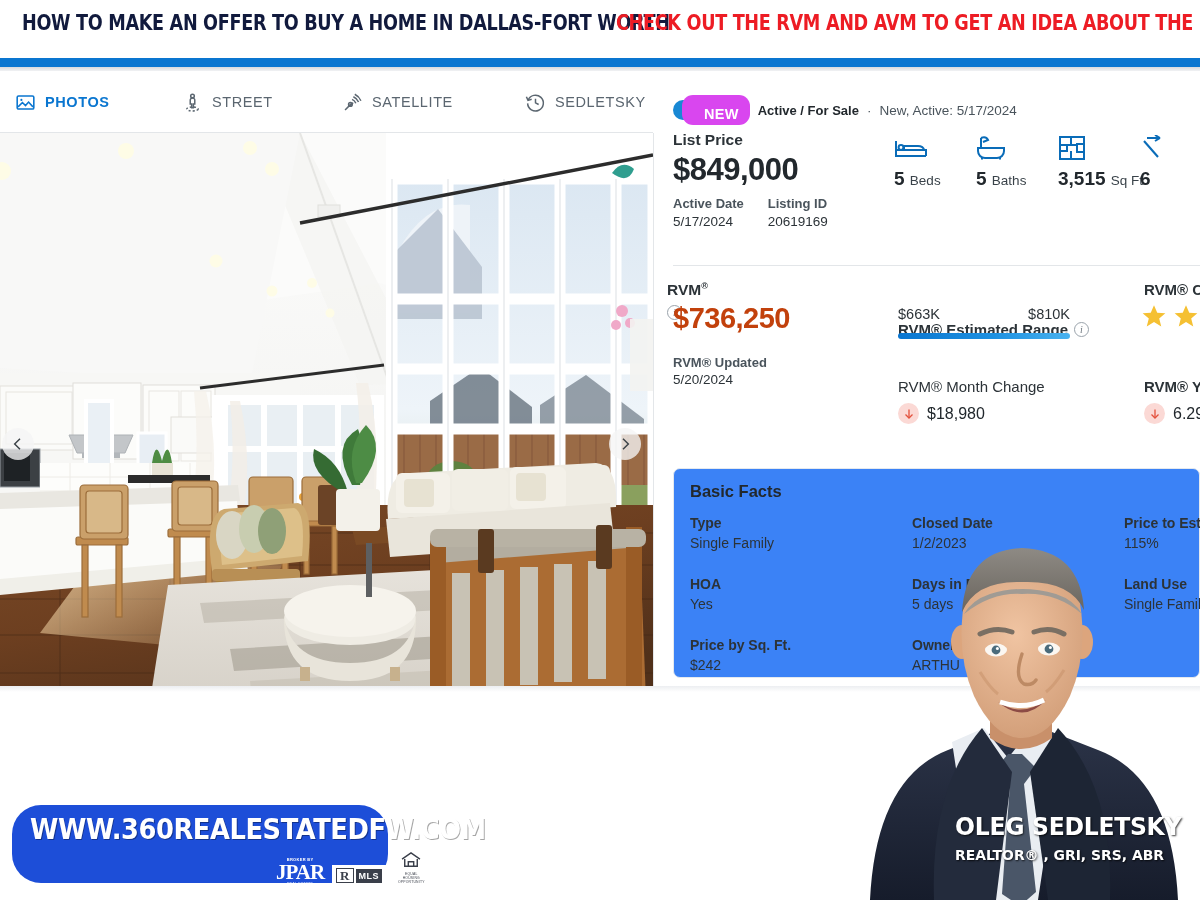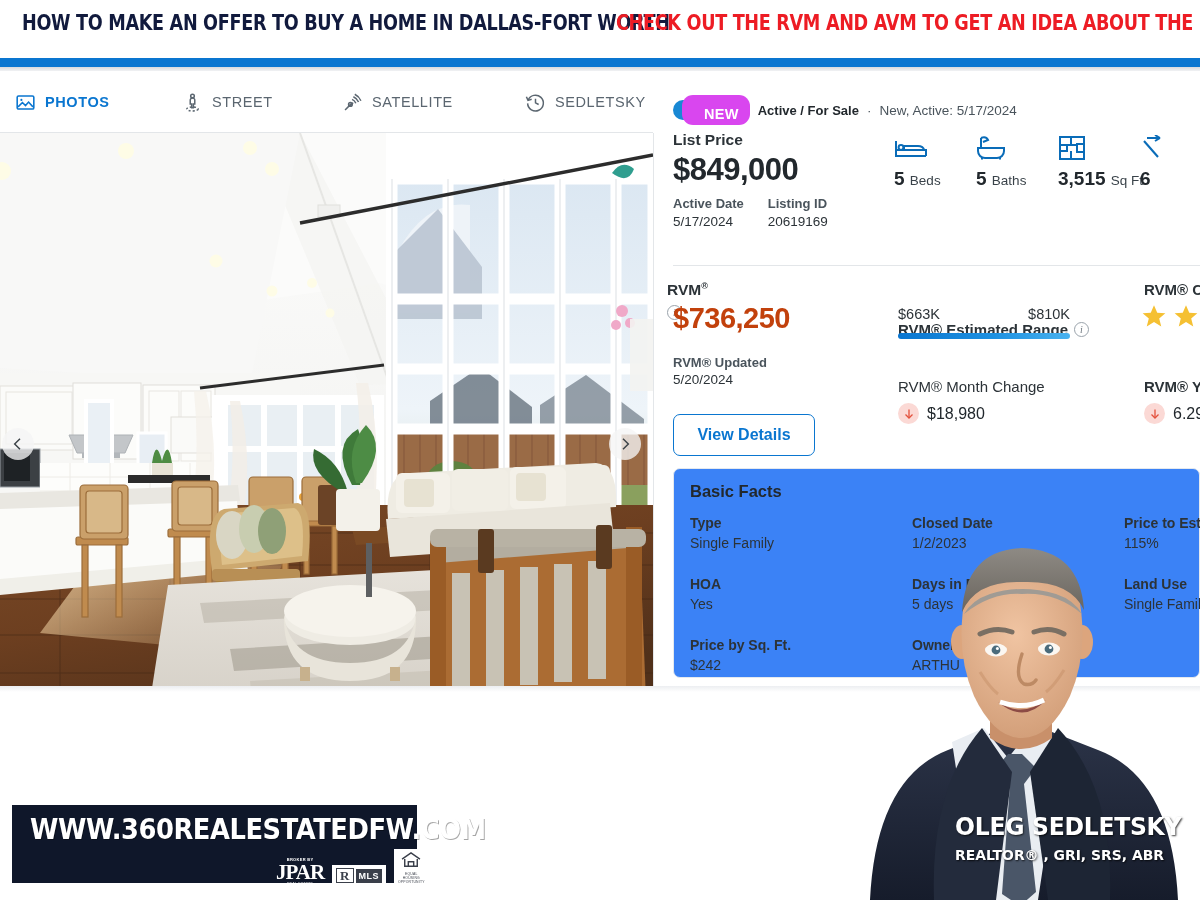--- a/index.html
+++ b/index.html
@@ -136,22 +136,22 @@
   .facts { position: absolute; left: 19px; top: 397px; width: 527px; height: 210px;
            background: #3b82f6; border: 1px solid #e4e9ef; border-radius: 7px; }
   .facts-title { position: absolute; left: 16px; top: 13px; font-size: 16.5px; font-weight: 700; color: #22282d; }
   .facts-grid { position: absolute; left: 16px; top: 46px; width: 495px;
                 display: grid; grid-template-columns: 222px 212px 1fr; row-gap: 25px; }
   .fk { font-size: 14px; font-weight: 700; color: #2c3338; white-space: nowrap; }
   .fv { font-size: 14px; color: #2c3338; margin-top: 4px; white-space: nowrap; }
 
   
   .bottom { position: absolute; left: 0; top: 692px; width: 1200px; height: 208px; background: #fff; }
-  .contact-bar { position: absolute; left: 12px; top: 805px; width: 405px; height: 78px;
-                 background: #0f172a; }
+  .contact-bar { position: absolute; left: 12px; top: 805px; width: 376px; height: 78px;
+                 background: #1d4ed8; border-radius: 29px; }
   .site-url { position: absolute; left: 18px; top: 8px; font-family: "DejaVu Sans", sans-serif;
               font-weight: 700; font-size: 28px; color: #ffffff; letter-spacing: -0.5px;
               transform: scaleX(0.92); transform-origin: left center;
               text-shadow: 1px 1px 0 rgba(0,0,0,0.35); white-space: nowrap; }
   .phone { position: absolute; left: 18px; top: 43px; font-family: "DejaVu Sans", sans-serif;
            font-weight: 700; font-size: 26px; color: #ffffff; letter-spacing: 1px;
            text-shadow: 1px 1px 0 rgba(0,0,0,0.3); }
   .logo-strip { position: absolute; left: 264px; top: 44px; display: flex; align-items: flex-end; gap: 8px; }
   .jpar { background: transparent; color: #fff; text-align: center; }
   .jpar .jtop { font-size: 4px; letter-spacing: 0.3px; font-weight: 700; }
@@ -631,21 +631,20 @@
       <div class="ychange-v">
         <span class="down-pill">
           <svg width="12" height="12" viewBox="0 0 24 24" fill="none" stroke="#e3513d" stroke-width="2.6">
             <line x1="12" y1="3" x2="12" y2="20"></line>
               <polyline points="5,13 12,20 19,13"></polyline>
           </svg>
         </span>
         <span>6.29</span>
       </div>
 
-      <button class="view-btn">View Details</button>
 
       <div class="facts">
         <div class="facts-title">Basic Facts</div>
         <div class="facts-grid">
           <div>
             <div class="fk">Type</div>
             <div class="fv">Single Family</div>
           </div>
           <div>
             <div class="fk">Closed Date</div>

